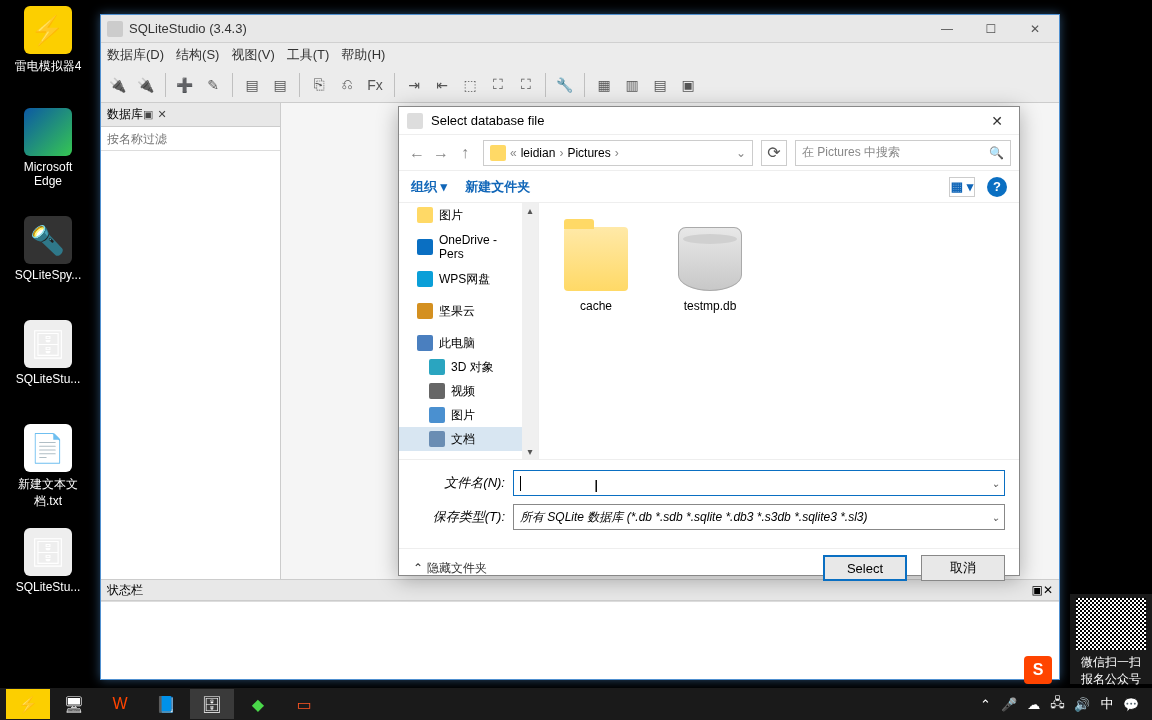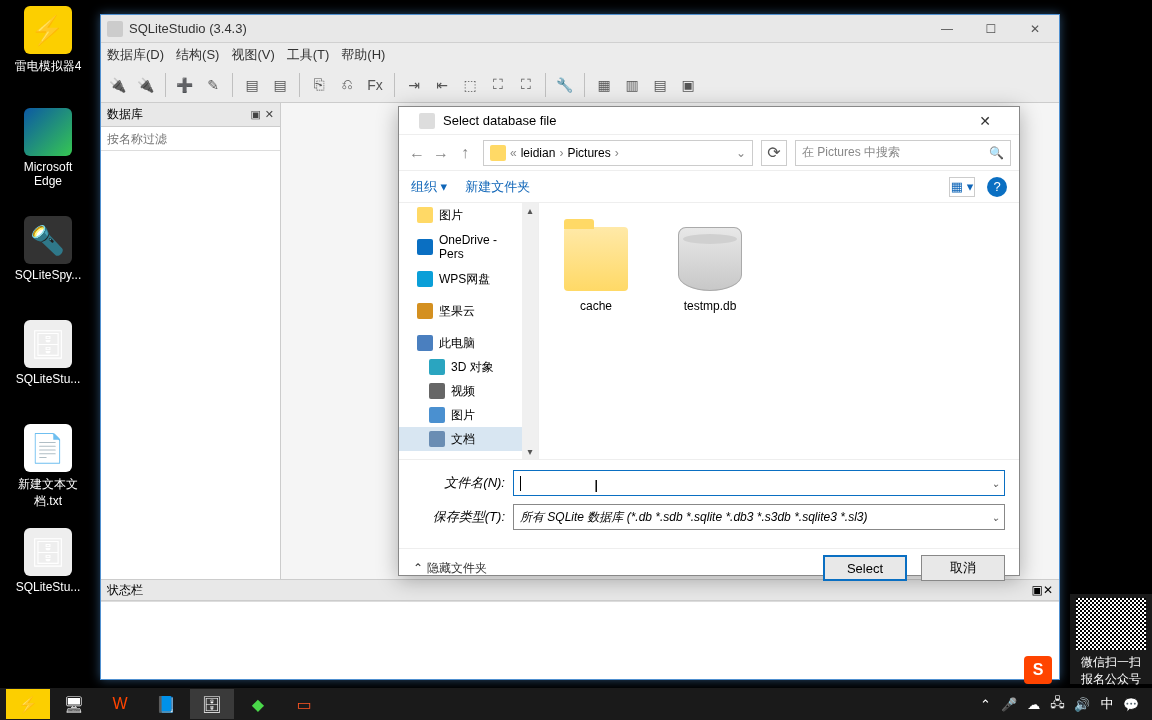--- a/index.html
+++ b/index.html
@@ -22,45 +22,45 @@
 .win-btns { display: flex; gap: 8px; }
 .win-btns span { width: 36px; height: 22px; display: flex; align-items: center; justify-content: center; color: #555; font-size: 12px; }
 
 .menubar { height: 24px; display: flex; align-items: center; padding: 0 6px; font-size: 13px; color: #333; gap: 12px; background: #ececec; }
 .toolbar { height: 36px; background: #ececec; border-bottom: 1px solid #ccc; display: flex; align-items: center; padding: 0 4px; gap: 2px; }
 .toolbar .tb { width: 26px; height: 26px; display: flex; align-items: center; justify-content: center; color: #555; font-size: 14px; }
 .toolbar .sep { width: 1px; height: 24px; background: #c0c0c0; margin: 0 4px; }
 
 .body-area { display: flex; height: calc(100% - 88px - 100px); }
 .db-panel { width: 180px; border-right: 1px solid #ccc; background: #fff; }
-.panel-header { height: 24px; background: #e8e8e8; border-bottom: 1px solid #ccc; display: flex; align-items: center; padding: 0 6px; font-size: 12px; justify-content: space-between; }
+.panel-header { height: 24px; background: #e8e8e8; border-bottom: 1px solid #ccc; display: flex; align-items: center; padding: 0 6px; font-size: 12px; }
 .panel-header .pbtns { display: flex; gap: 4px; font-size: 11px; color: #444; }
 .filter-input { width: 100%; height: 24px; border: none; border-bottom: 1px solid #ddd; padding: 0 6px; font-size: 12px; color: #888; outline: none; }
 .status-panel { position: absolute; bottom: 0; left: 0; right: 0; height: 100px; }
 .status-header { height: 22px; background: #e8e8e8; border-top: 1px solid #ccc; border-bottom: 1px solid #ccc; display: flex; align-items: center; padding: 0 6px; font-size: 12px; justify-content: space-between; }
 .status-body { height: 78px; background: #fff; border-top: 1px solid #ddd; }
 
 
 .dialog { position: absolute; left: 398px; top: 106px; width: 622px; height: 470px; background: #fff; border: 1px solid #888; box-shadow: 0 4px 20px rgba(0,0,0,0.3); }
-.dlg-title { height: 28px; display: flex; align-items: center; padding: 0 20px; border-bottom: 1px solid #eee; }
+.dlg-title { height: 28px; display: flex; align-items: center; padding: 0 8px; border-bottom: 1px solid #eee; }
 .dlg-title .dico { width: 16px; height: 16px; background: #ddd; border-radius: 2px; margin-right: 8px; }
 .dlg-title .txt { flex: 1; font-size: 13px; }
 .dlg-close { width: 28px; height: 22px; display: flex; align-items: center; justify-content: center; font-size: 14px; color: #333; }
 
 .dlg-nav { height: 36px; display: flex; align-items: center; padding: 0 8px; gap: 8px; border-bottom: 1px solid #eee; }
 .nav-arrows { display: flex; gap: 4px; color: #888; }
 .nav-arrows span { width: 20px; text-align: center; }
 .breadcrumb { flex: 1; height: 26px; border: 1px solid #ccc; display: flex; align-items: center; padding: 0 6px; font-size: 12px; gap: 4px; }
 .breadcrumb .fico { width: 16px; height: 16px; background: #ffd966; border-radius: 2px; }
 .breadcrumb .chev { color: #888; }
 .refresh-btn { width: 26px; height: 26px; border: 1px solid #ccc; display: flex; align-items: center; justify-content: center; color: #555; }
 .search-box { width: 216px; height: 26px; border: 1px solid #ccc; display: flex; align-items: center; padding: 0 6px; font-size: 12px; color: #888; }
 .search-box .sico { margin-left: auto; color: #555; }
 
-.dlg-toolbar { height: 32px; display: flex; align-items: center; padding: 0 12px; gap: 18px; font-size: 13px; color: #1066b8; border-bottom: 1px solid #eee; }
+.dlg-toolbar { height: 32px; display: flex; align-items: center; padding: 0 12px; gap: 18px; font-size: 13px; color: #1066b8; border-bottom: 1px solid #eee; font-weight: bold; }
 .dlg-toolbar .right { margin-left: auto; display: flex; gap: 12px; align-items: center; }
 .view-btn { width: 26px; height: 20px; border: 1px solid #ccc; display: flex; align-items: center; justify-content: center; }
 .help-btn { width: 20px; height: 20px; border-radius: 50%; background: #0a6fc2; color: #fff; display: flex; align-items: center; justify-content: center; font-size: 13px; }
 
 .dlg-body { display: flex; height: 256px; }
 .tree { width: 140px; border-right: 1px solid #eee; overflow: hidden; font-size: 12px; position: relative; }
 .tree-item { height: 24px; display: flex; align-items: center; padding: 0 20px 0 18px; gap: 6px; }
 .tree-item.sub { padding-left: 30px; }
 .tree-item.sel { background: #d8e6f2; }
 .tree-item .tico { width: 16px; height: 16px; border-radius: 2px; flex-shrink: 0; }

